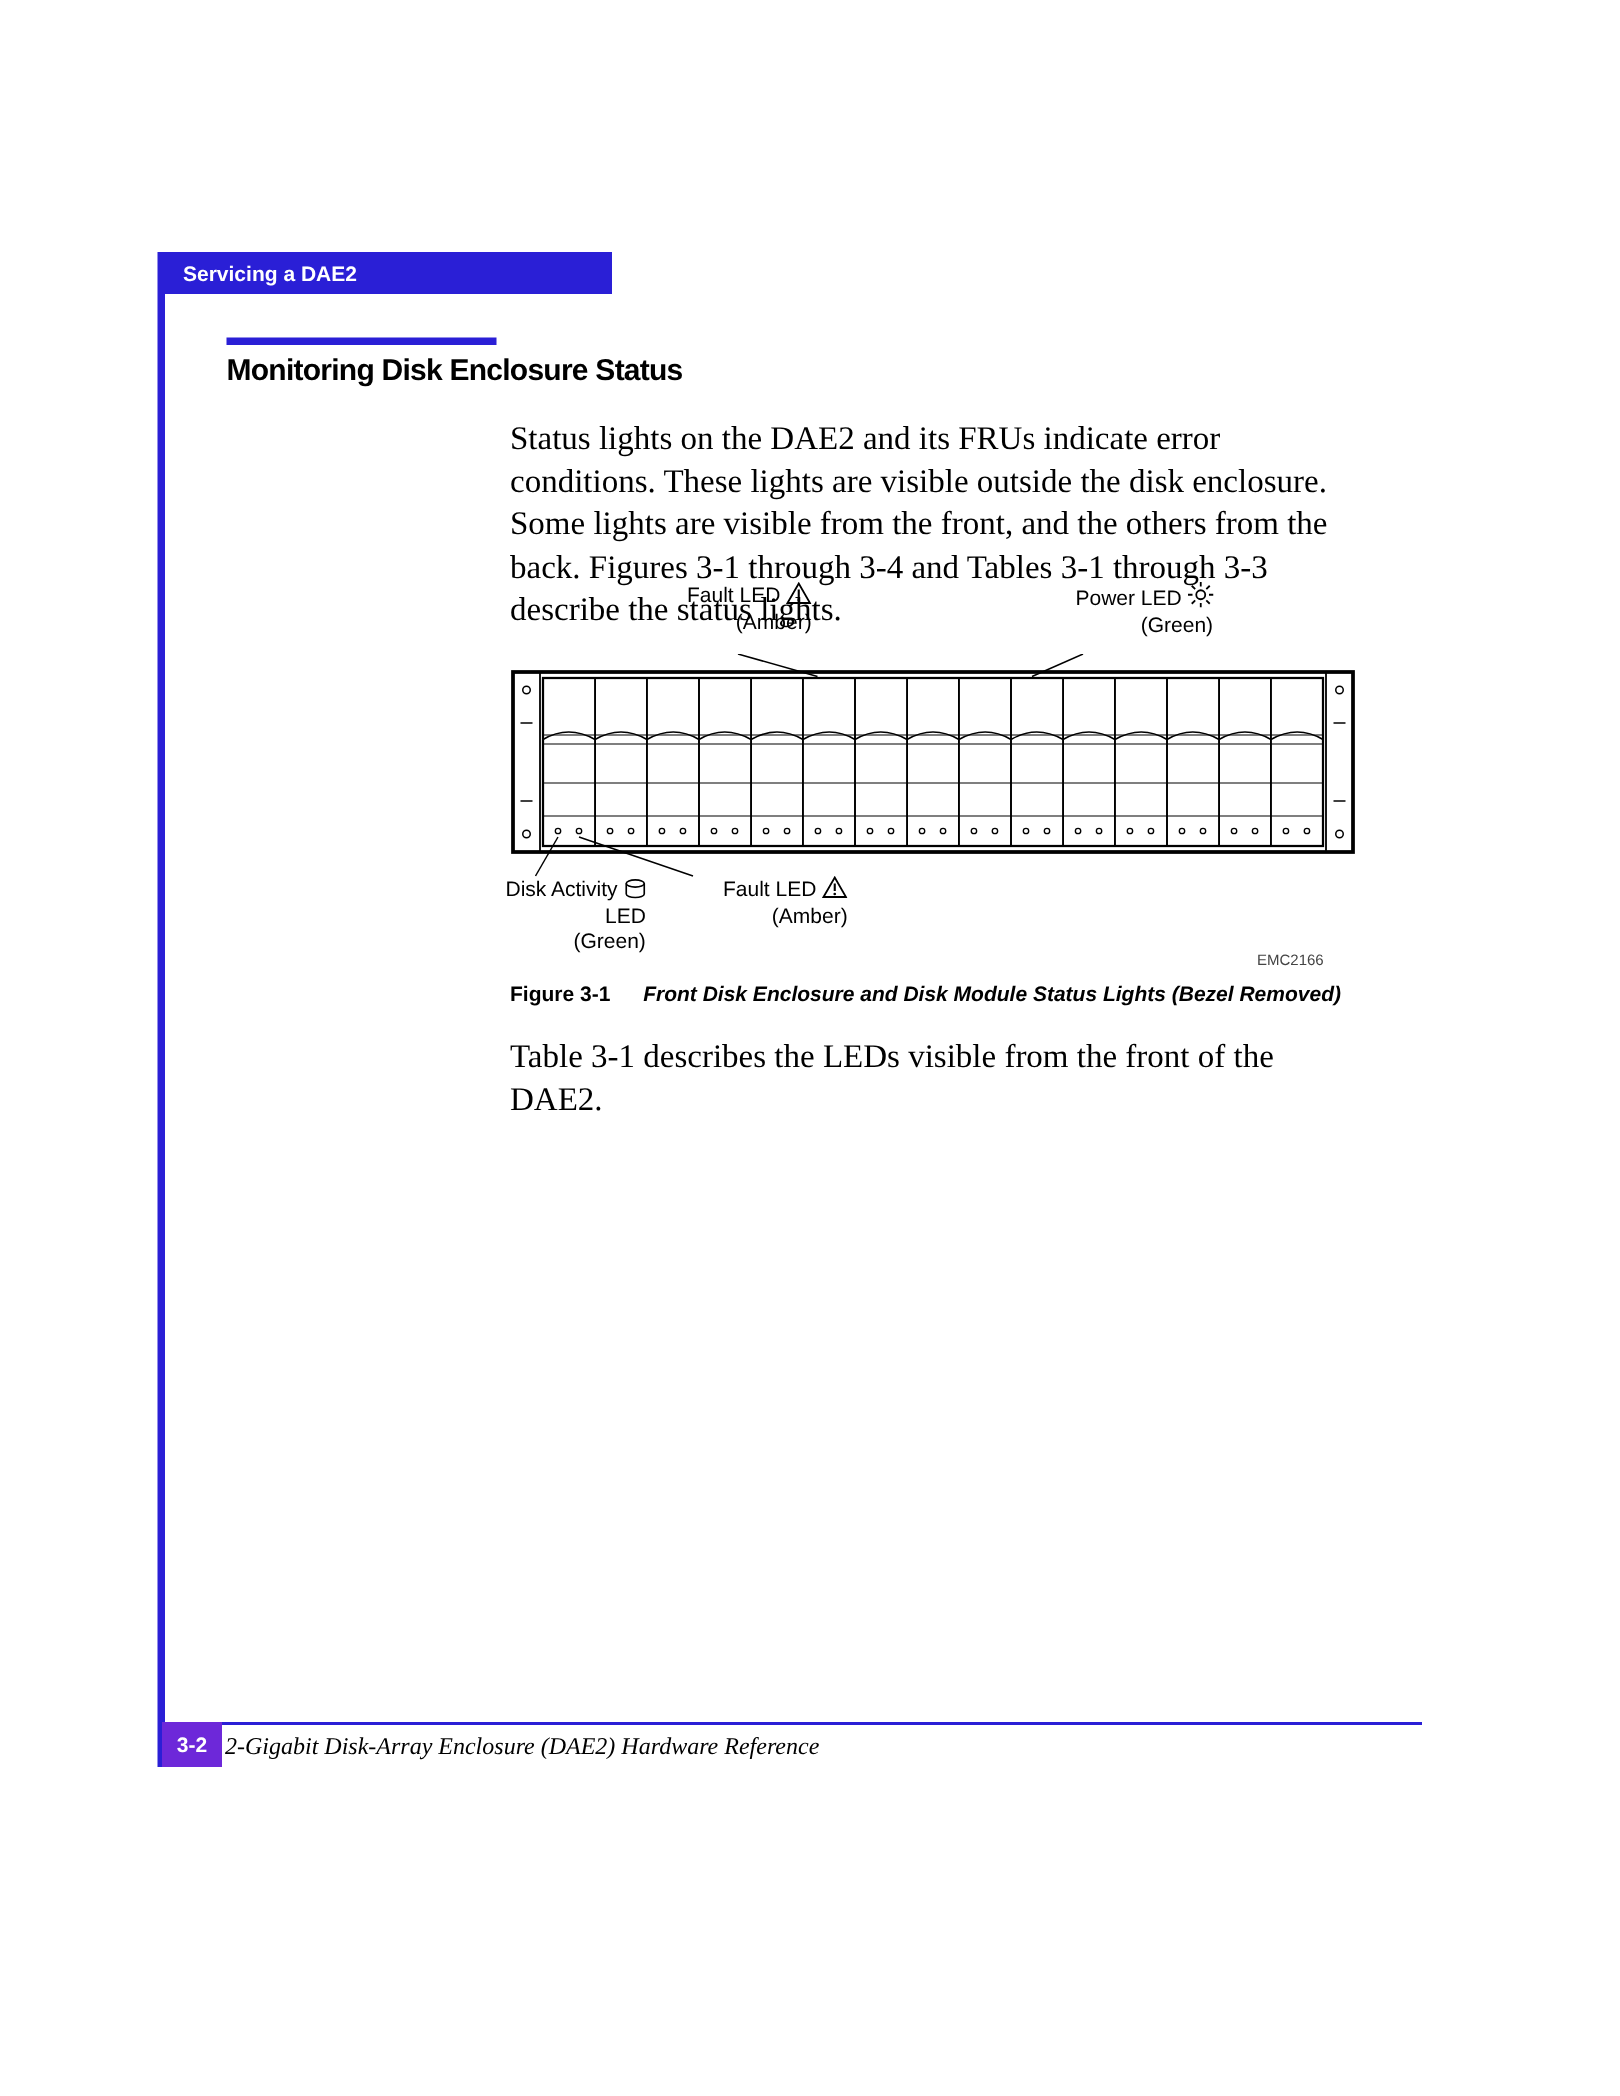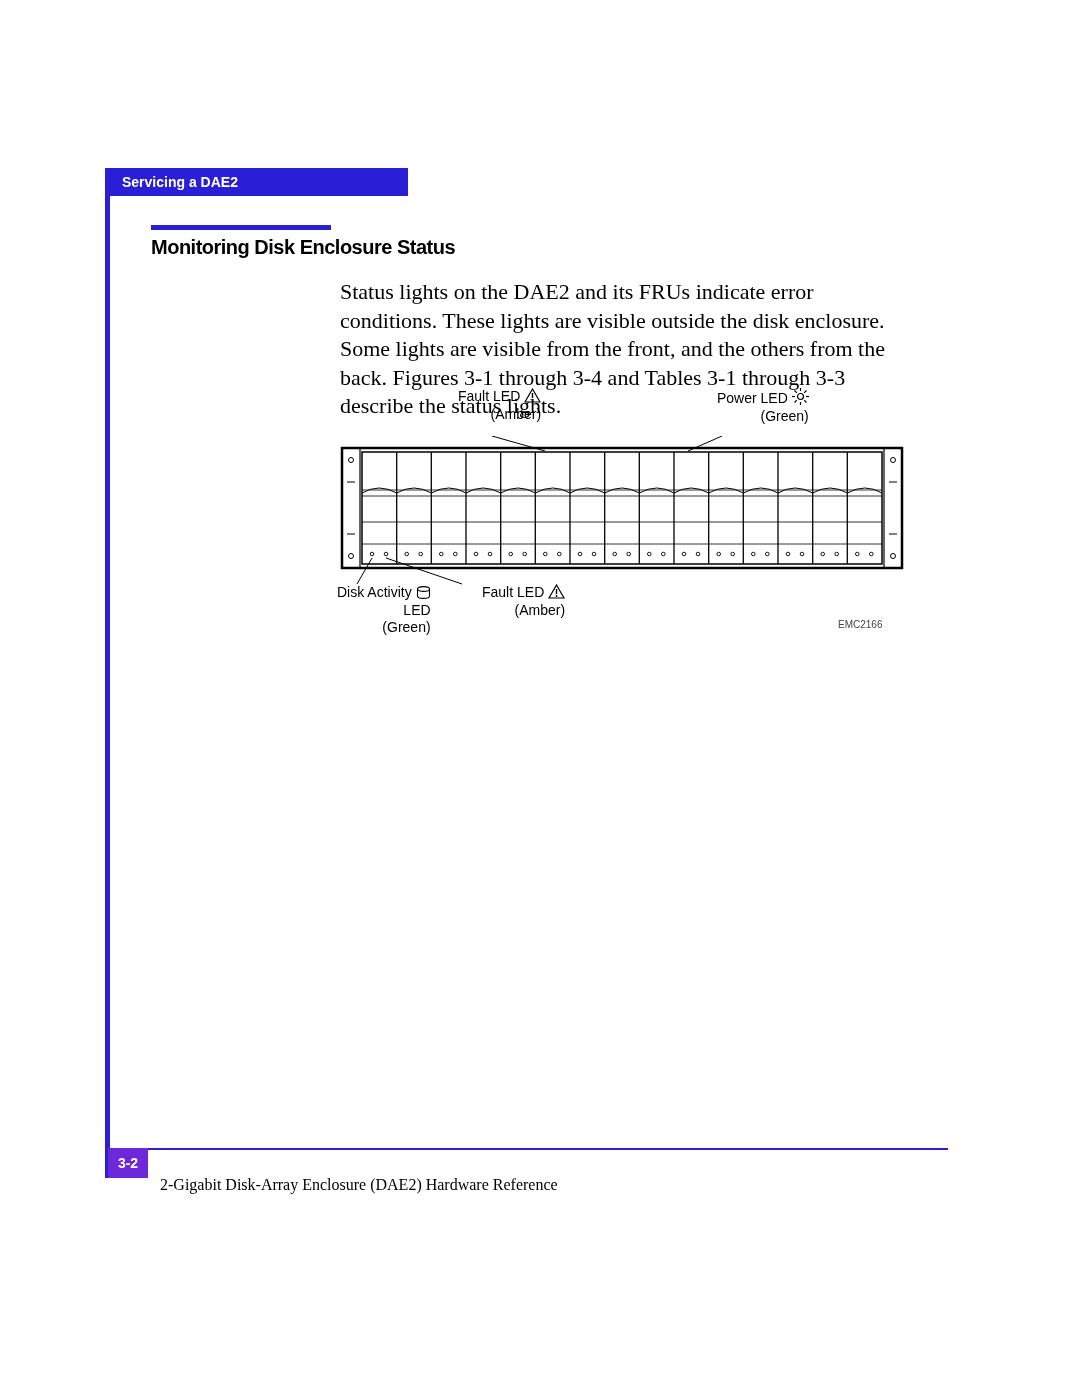--- a/index.html
+++ b/index.html
@@ -116,24 +116,24 @@
   .footer-rule {
     position: absolute;
     left: 148px;
     top: 1148px;
     height: 2px;
     width: 800px;
     background: #2a1fd6;
   }
   .footer-text {
     position: absolute;
-    left: 160px;
+    left: 150px;
     top: 1156px;
+    font-style: italic;
     font-size: 16px;
-    margin-top: 20px;
   }
 </style>
 </head>
 <body>
 
 <div class="page">
 
   <div class="side-rule"></div>
 
   <div class="chapter-tab">Servicing a DAE2</div>
@@ -313,21 +313,26 @@
     <div class="label" style="left:142px; top:208px;">
       <span>Fault LED</span>
       <svg class="icon-svg" width="17" height="15" viewBox="0 0 17 15">
         <polygon points="8.5,1 16,14 1,14" fill="none" stroke="#000" stroke-width="1.2"></polygon>
         <line x1="8.5" y1="5" x2="8.5" y2="10" stroke="#000" stroke-width="1.4"></line>
         <circle cx="8.5" cy="12" r="0.9" fill="#000"></circle>
       </svg><br>
       <span>(Amber)</span>
     </div>
 
-    <div class="label small" style="left:498px; top:243px;">EMC2166</div>
+    <div class="label small" style="left:498px; top:259px;">EMC2166</div>
   </div>
 
-
+  <div class="figure-caption">
+    <span class="fignum">Figure 3-1</span>
+    <span class="figtitle">Front Disk Enclosure and Disk Module Status Lights (Bezel Removed)</span>
+  </div>
+
+  <div class="body-text body-para2">Table 3-1 describes the LEDs visible from the front of the DAE2.</div>
 
   <div class="footer-rule"></div>
   <div class="footer-tab">3-2</div>
   <div class="footer-text">2-Gigabit Disk-Array Enclosure (DAE2) Hardware Reference</div>
 </div>
 
 </body></html>

